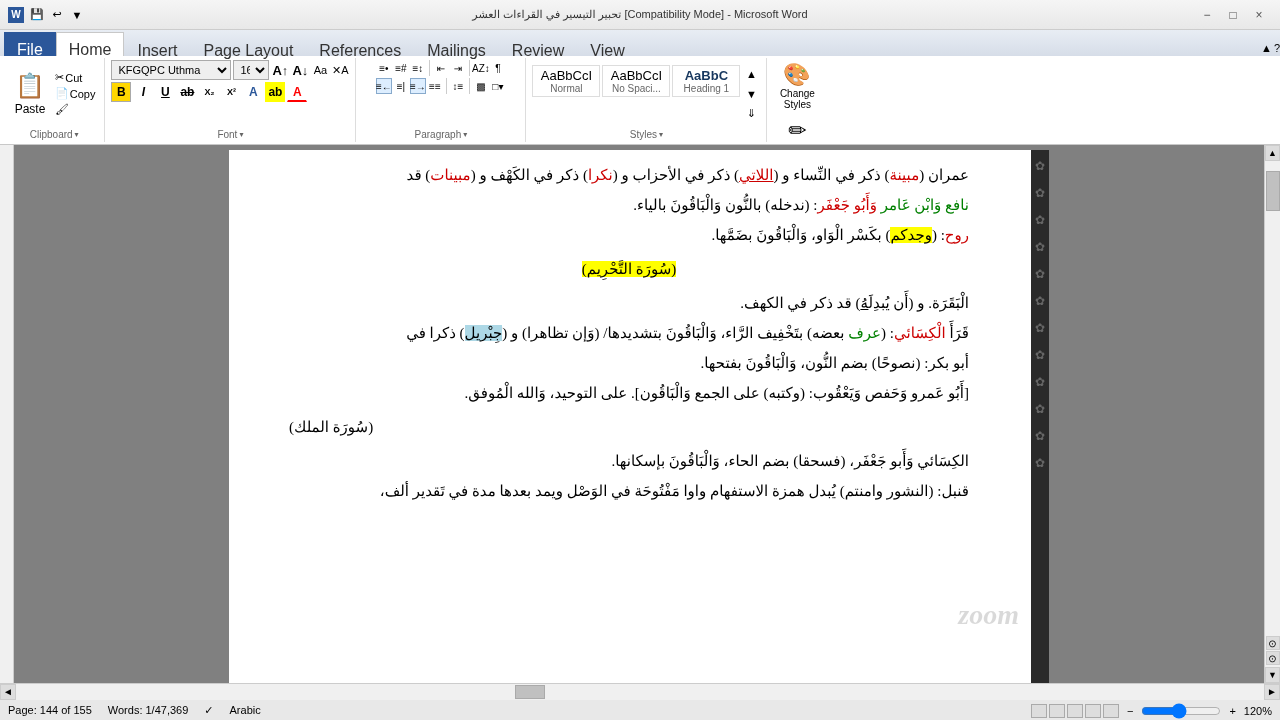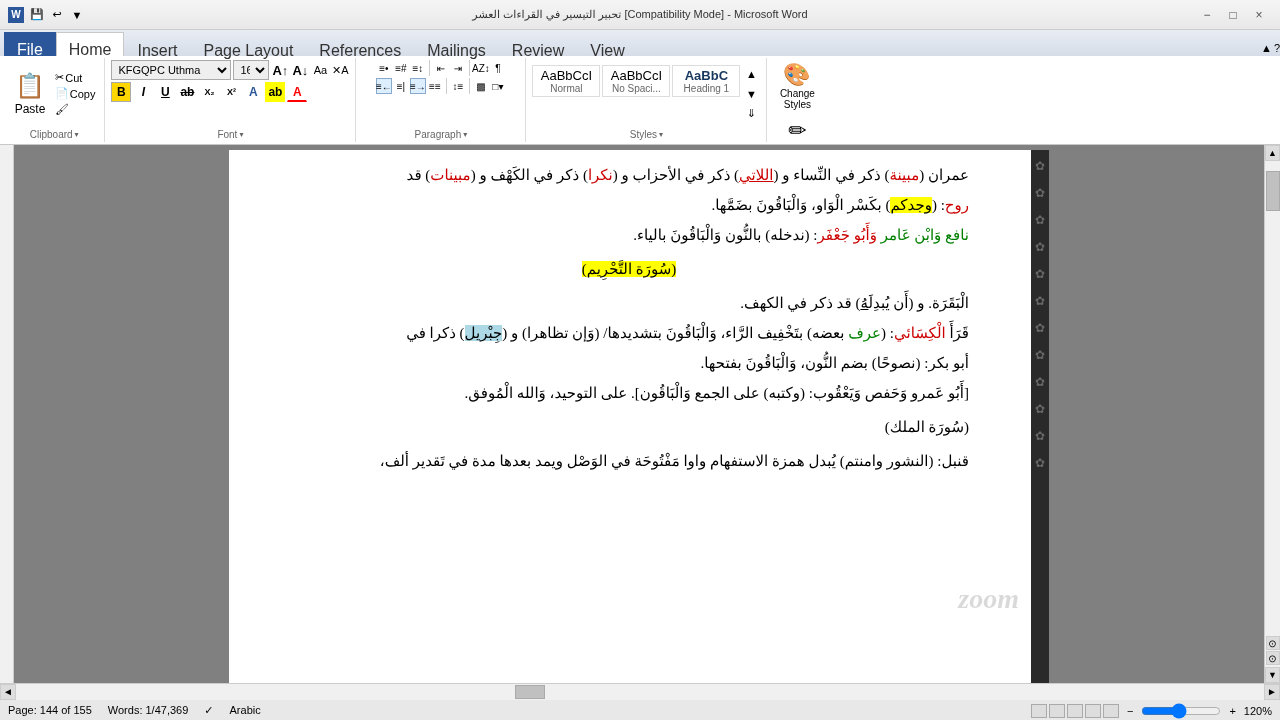--- a/index.html
+++ b/index.html
@@ -76,21 +76,21 @@
     .qat { display: flex; gap: 2px; align-items: center; }
     .qat-btn { width: 18px; height: 18px; display: flex; align-items: center; justify-content: center; font-size: 11px; cursor: pointer; }
 
     
     .vert-scrollbar { width: 16px; background: #f0f0f0; border-left: 1px solid #ccc; display: flex; flex-direction: column; }
     .scroll-up { height: 16px; background: #ddd; display: flex; align-items: center; justify-content: center; font-size: 9px; cursor: pointer; border: 1px solid #ccc; }
     .scroll-down { height: 16px; background: #ddd; display: flex; align-items: center; justify-content: center; font-size: 9px; cursor: pointer; border: 1px solid #ccc; margin-top: auto; }
     .scroll-vert-track { flex: 1; background: #f0f0f0; position: relative; }
     .scroll-vert-thumb { width: 14px; height: 40px; background: #c0c0c0; position: absolute; top: 10px; left: 1px; border: 1px solid #aaa; cursor: pointer; }
 
-    .zoom-watermark { position: absolute; bottom: 56px; right: 30px; font-size: 28px; font-weight: bold; color: rgba(0,0,0,0.15); font-style: italic; }
+    .zoom-watermark { position: absolute; bottom: 40px; right: 30px; font-size: 28px; font-weight: bold; color: rgba(0,0,0,0.15); font-style: italic; }
 
     
     .para-icon { width: 16px; height: 16px; display: flex; align-items: center; justify-content: center; font-size: 10px; cursor: pointer; border: 1px solid transparent; }
     .para-icon.active { background: #ddeeff; border-color: #88aacc; }
   </style>
 </head>
 <body>
 
 <div class="title-bar">
   <div class="title-bar-left">
@@ -263,25 +263,25 @@
 
   <div style="flex:1;overflow:hidden;background:#808080;display:flex;justify-content:center;">
     <div style="background:white;width:820px;padding:10px 80px 20px 60px;direction:rtl;font-family:'Times New Roman',serif;font-size:15px;line-height:2.0;margin-top:5px;position:relative;">
 
       <div class="arabic-text">
         عمران (<span class="text-red">مبينة</span>) ذكر في النِّساء و (<span class="text-red underline">اللاتي</span>) ذكر في الأحزاب و (<span class="text-red">نكرا</span>) ذكر في الكَهْف و (<span class="text-red">مبينات</span>) قد
       </div>
 
 
       <div class="arabic-text">
+        <span class="text-green">نافع وَابْن عَامر <span class="text-red">وَأَبُو جَعْفَر</span></span>: (ندخله) بالنُّون وَالْبَاقُونَ بالياء.
+      </div>
+
+      <div class="arabic-text">
         <span class="text-red">روح</span>: (<span class="highlight-yellow">وجدكم</span>) بكَسْر الْوَاو، وَالْبَاقُونَ بضَمَّها.
-      </div>
-
-      <div class="arabic-text">
-        <span class="text-green">نافع وَابْن عَامر <span class="text-red">وَأَبُو جَعْفَر</span></span>: (ندخله) بالنُّون وَالْبَاقُونَ بالياء.
       </div>
 
       <div class="arabic-text" style="text-align:center;margin:4px 0;">
         <span class="highlight-yellow">(سُورَة التَّحْرِيم)</span>
       </div>
 
       <div class="arabic-text">
         الْبَقَرَة. و (أَن يُبدِلَ<span style="text-decoration:underline;">هُ</span>) قد ذكر في الكهف.
       </div>
 
@@ -290,25 +290,28 @@
       </div>
 
       <div class="arabic-text">
         أبو بكر: (نصوحًا) بضم النُّون، وَالْبَاقُونَ بفتحها.
       </div>
 
       <div class="arabic-text">
         [أَبُو عَمرو وَحَفص وَيَعْقُوب: (وكتبه) على الجمع وَالْبَاقُون]. على التوحيد، وَالله الْمُوفق.
       </div>
 
-      <div class="arabic-text" style="text-align:right;margin:4px 0;">
+      <div class="arabic-text" style="text-align:left;margin:4px 0;">
         (سُورَة الملك)
       </div>
 
 
+      <div class="arabic-text">
+        الكِسَائي وَأَبو جَعْفَر، (فسحقا) بضم الحاء، وَالْبَاقُونَ بإسكانها.
+      </div>
 
       <div class="arabic-text">
         قنبل: (النشور وامنتم) يُبدل همزة الاستفهام واوا مَفْتُوحَة في الوَصْل ويمد بعدها مدة في تَقدير ألف،
       </div>
 
       <div class="zoom-watermark">zoom</div>
 
       <div style="position:absolute;right:0;top:0;bottom:0;width:18px;background:#2a2a2a;display:flex;flex-direction:column;align-items:center;padding:4px 0;gap:3px;overflow:hidden;">
         <span style="color:#666;font-size:12px;">✿</span>
         <span style="color:#666;font-size:12px;">✿</span>

